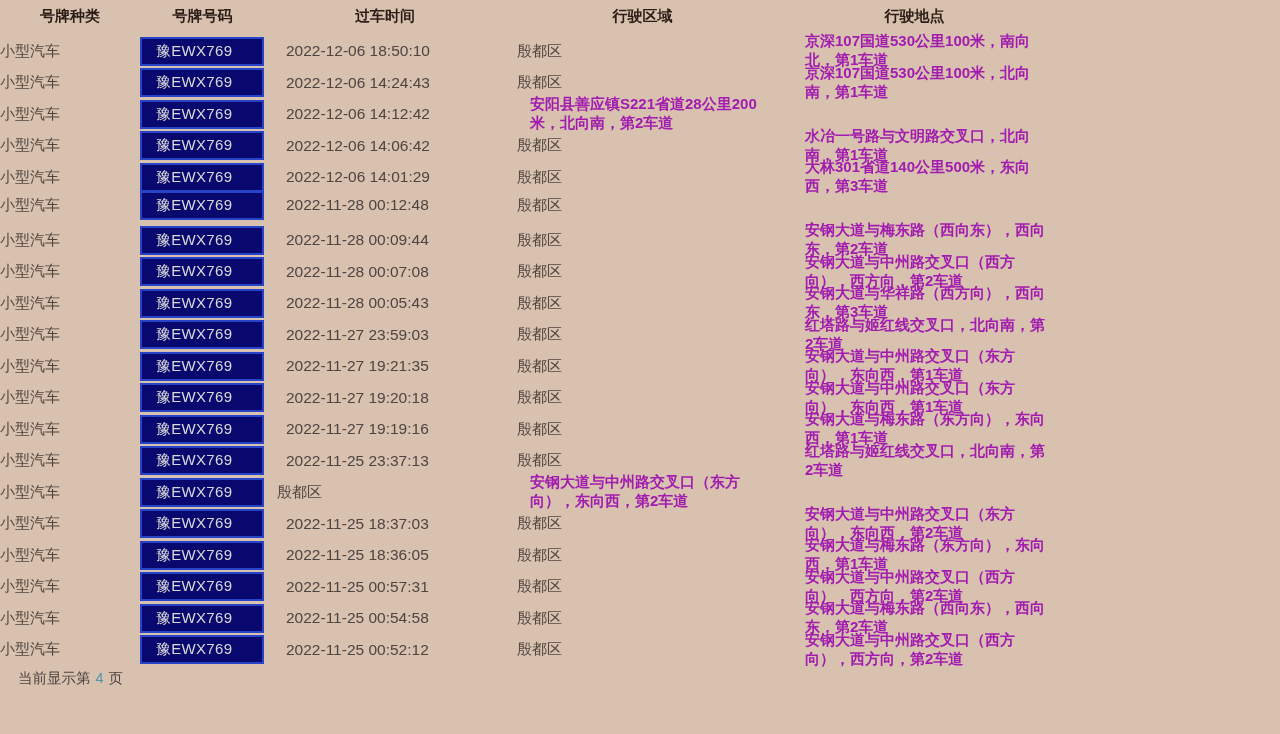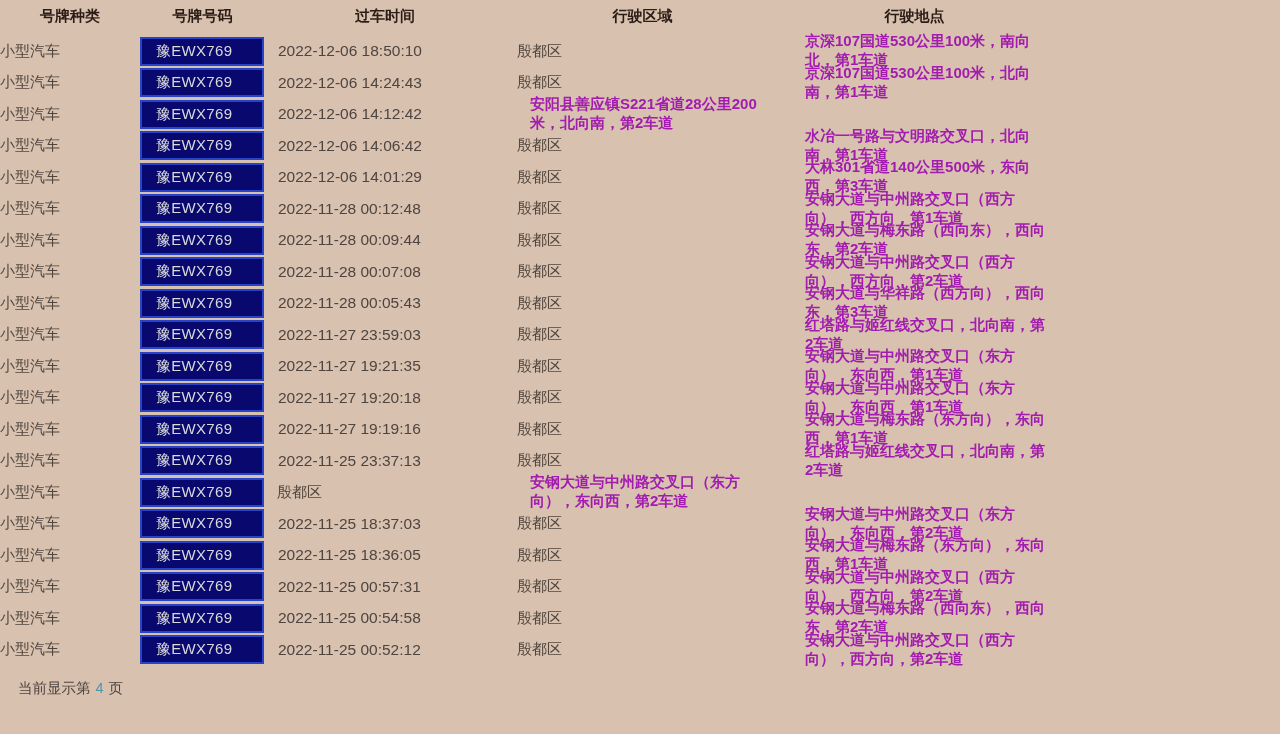--- a/index.html
+++ b/index.html
@@ -29,26 +29,26 @@
     box-sizing:border-box;
     width:124px;height:29px;
     background:#08086e;
     border:2px solid #2743c7;
     color:#d9d9d9;
     font-size:15px;
     display:flex;align-items:center;
     padding-left:14px;
     letter-spacing:0.3px;
   }
-  .cell-time{padding-left:13px;font-size:15.5px;color:#4e4440;}
+  .cell-time{padding-left:21px;font-size:15.5px;color:#4e4440;}
   .cell-region{padding-left:12px;}
   .cell-location{padding-left:25px;color:#a21caf;font-weight:bold;}
 
   .footer{
-    margin-top:17px;
+    margin-top:7px;
     padding-left:18px;
     font-size:14.5px;
     color:#4e4440;
   }
   .footer .page-num{color:#4f93ad;padding:0 5px;}
 </style>
 </head>
 <body>
 
 <div class="screen">
@@ -106,21 +106,20 @@
       <div class="cell-region">殷都区</div>
       <div class="cell-location">大林301省道140公里500米，东向西，第3车道</div>
     </div>
       <div class="grid-row data-row">
       <div class="cell-type">小型汽车</div>
       <div class="cell-plate">
         <span class="plate-badge">豫EWX769</span>
       </div>
       <div class="cell-time">2022-11-28 00:12:48</div>
       <div class="cell-region">殷都区</div>
-      <div class="cell-location">安钢大道与中州路交叉口（西方向），西方向，第1车道</div>
     </div>
       <div class="grid-row data-row">
       <div class="cell-type">小型汽车</div>
       <div class="cell-plate">
         <span class="plate-badge">豫EWX769</span>
       </div>
       <div class="cell-time">2022-11-28 00:09:44</div>
       <div class="cell-region">殷都区</div>
       <div class="cell-location">安钢大道与梅东路（西向东），西向东，第2车道</div>
     </div>

